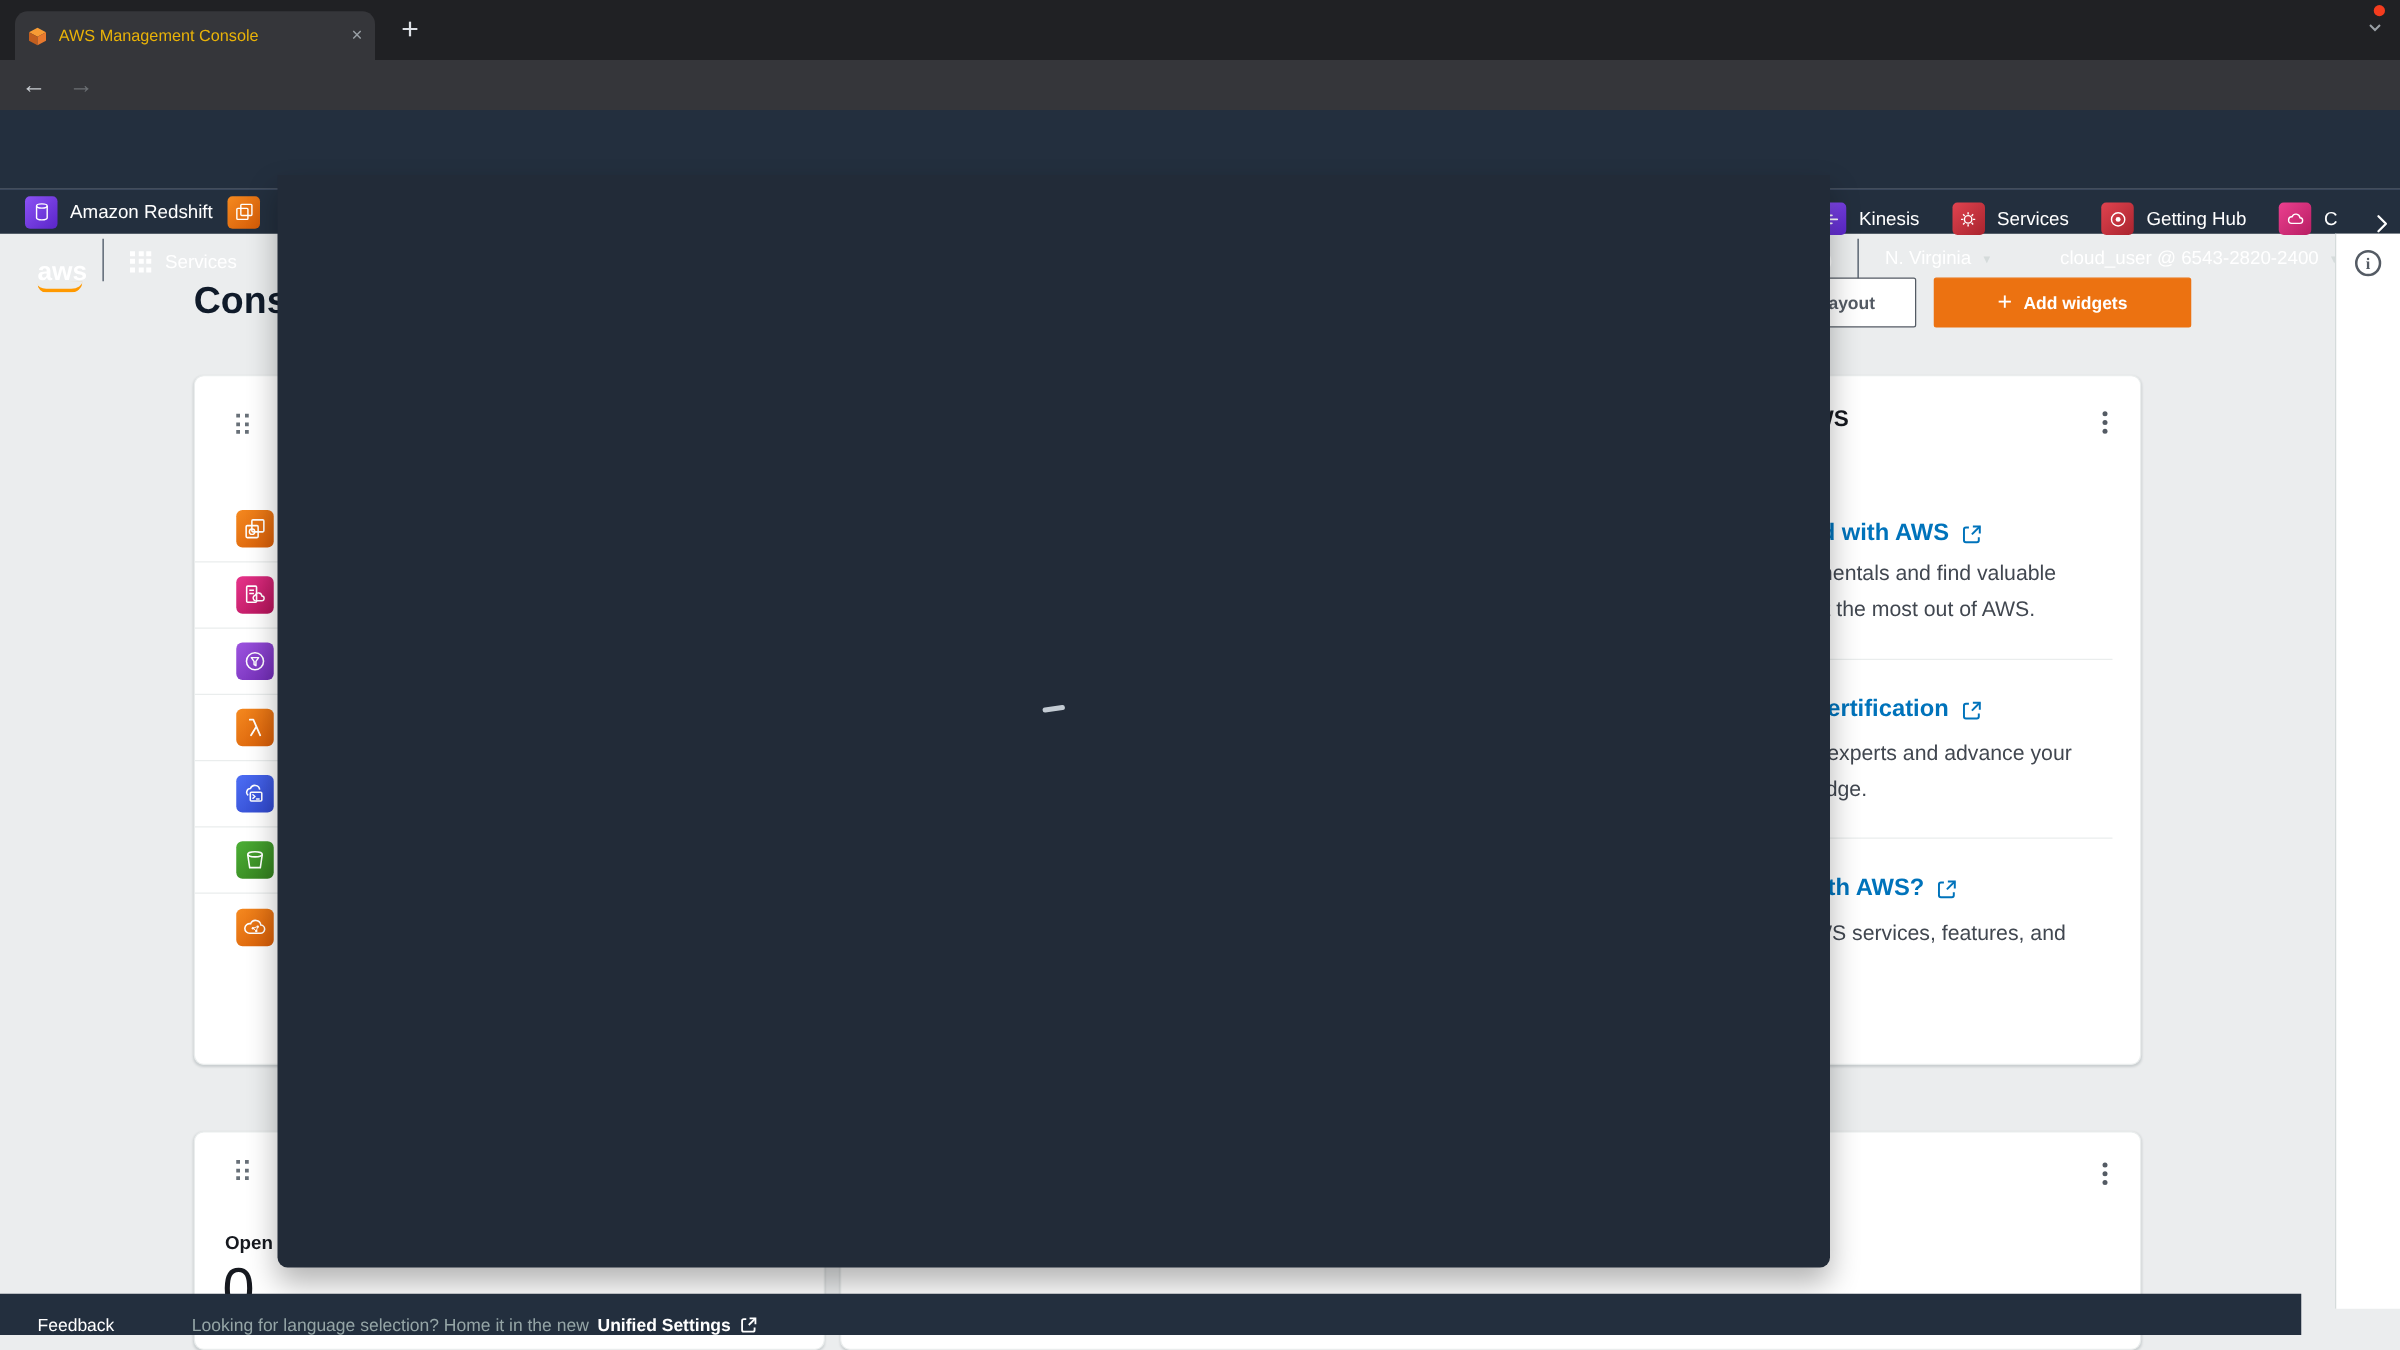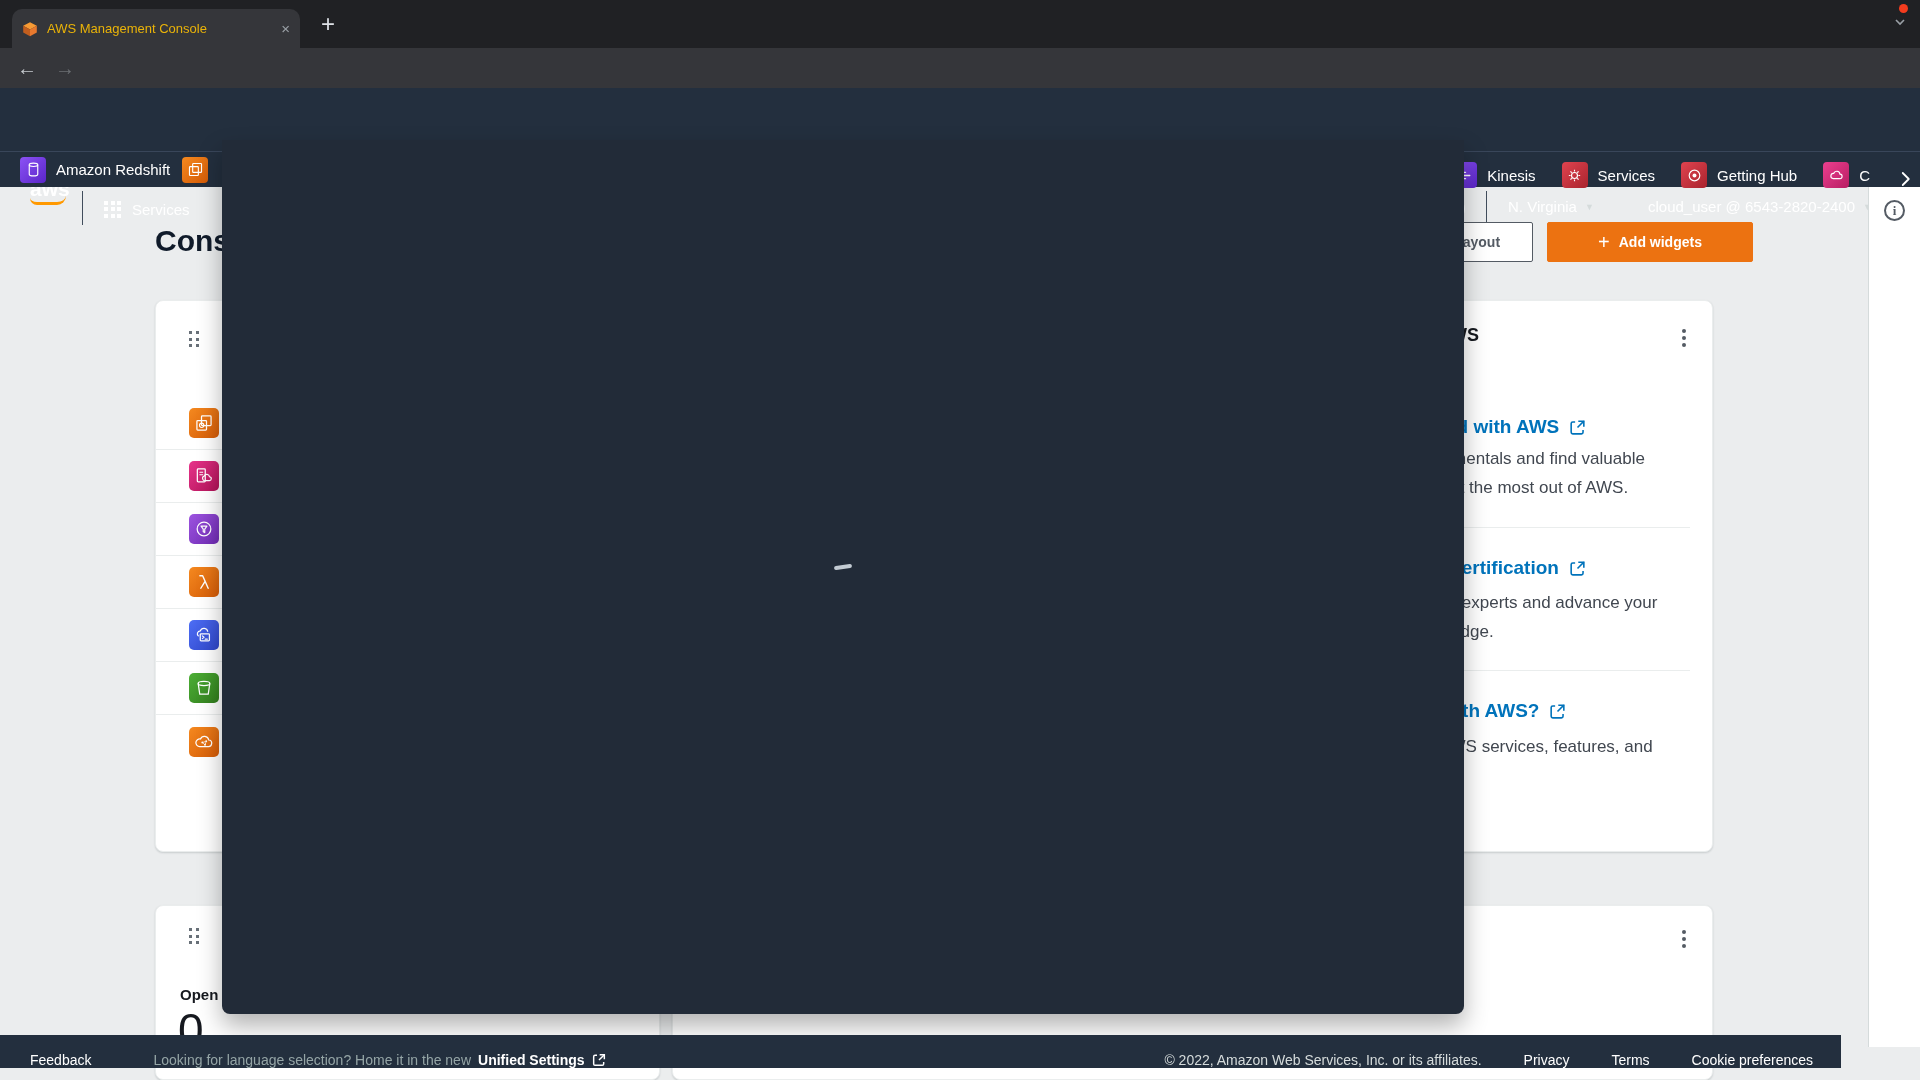--- a/index.html
+++ b/index.html
@@ -25,21 +25,21 @@
 .url-domain{color:#e8eaed;font-size:15px;white-space:nowrap}
 .url-path{color:#9aa0a6;font-size:15px;white-space:nowrap}
 .urlbar .spacer{flex:1}
 .incog{left:1750px;top:51px;height:34px;background:#35363a;border-radius:17px;display:flex;align-items:center;gap:8px;padding:0 12px 0 4px}
 .incog span{color:#e8eaed;font-size:15px}
 .kebab{display:flex;flex-direction:column;gap:3px;align-items:center}
 .kebab i{width:4px;height:4px;border-radius:50%;background:#c7cbd0}
 
 
 .awsheader{left:0;top:88px;width:1920px;height:63px;background:#232f3e}
-.awslogo{left:30px;top:91px;width:44px;height:30px}
+.awslogo{left:30px;top:120px;width:44px;height:30px}
 .awslogo b{color:#fff;font-size:21px;font-weight:bold;letter-spacing:0;display:block;line-height:20px}
 .awslogo .smile{display:block;width:36px;height:9px;border-bottom:3px solid #f90;border-radius:0 0 18px 14px;margin-top:-3px}
 .hdr-divider{width:1px;height:34px;background:#414d5c;top:103px}
 .svc{left:98px;top:104px;height:34px;display:flex;align-items:center;gap:11px;padding:0 6px;cursor:pointer}
 .gridicon{display:grid;grid-template-columns:repeat(3,4px);grid-template-rows:repeat(3,4px);gap:2.5px}
 .gridicon i{background:#fff;width:4px;height:4px}
 .svc span{color:#fff;font-size:15px}
 .searchbox{left:227px;top:101px;width:710px;height:37px;background:#232f3e;border:2px solid #44b9d6;border-radius:4px;display:flex;align-items:center;padding:0 12px;gap:11px}
 .searchbox input{flex:1;background:transparent;border:none;outline:none;color:#fff;font-size:15px;font-family:inherit}
 .search-clear{color:#b6bec9;font-size:19px;cursor:pointer;line-height:18px}
@@ -445,21 +445,15 @@
     <span class="fb">Feedback</span>
     <span class="hint">Looking for language selection? Home it in the new</span>
     <span class="us">
       <span>Unified Settings</span>
       <svg width="16" height="16" viewBox="0 0 24 24">
           <path d="M9 5H6A2 2 0 0 0 4 7v11a2 2 0 0 0 2 2h11a2 2 0 0 0 2-2v-3" fill="none" stroke="#fff" stroke-width="2.2"></path>
           <polyline points="13,4 20,4 20,11" fill="none" stroke="#fff" stroke-width="2.2"></polyline>
           <line x1="20" y1="4" x2="12" y2="12" stroke="#fff" stroke-width="2.2"></line>
         </svg>
     </span>
-    <span class="fright">
-      <span class="copy">© 2022, Amazon Web Services, Inc. or its affiliates.</span>
-      <a>Privacy</a>
-      <a>Terms</a>
-      <a>Cookie preferences</a>
-    </span>
   </div>
 
 </div>
 
 </body></html>

